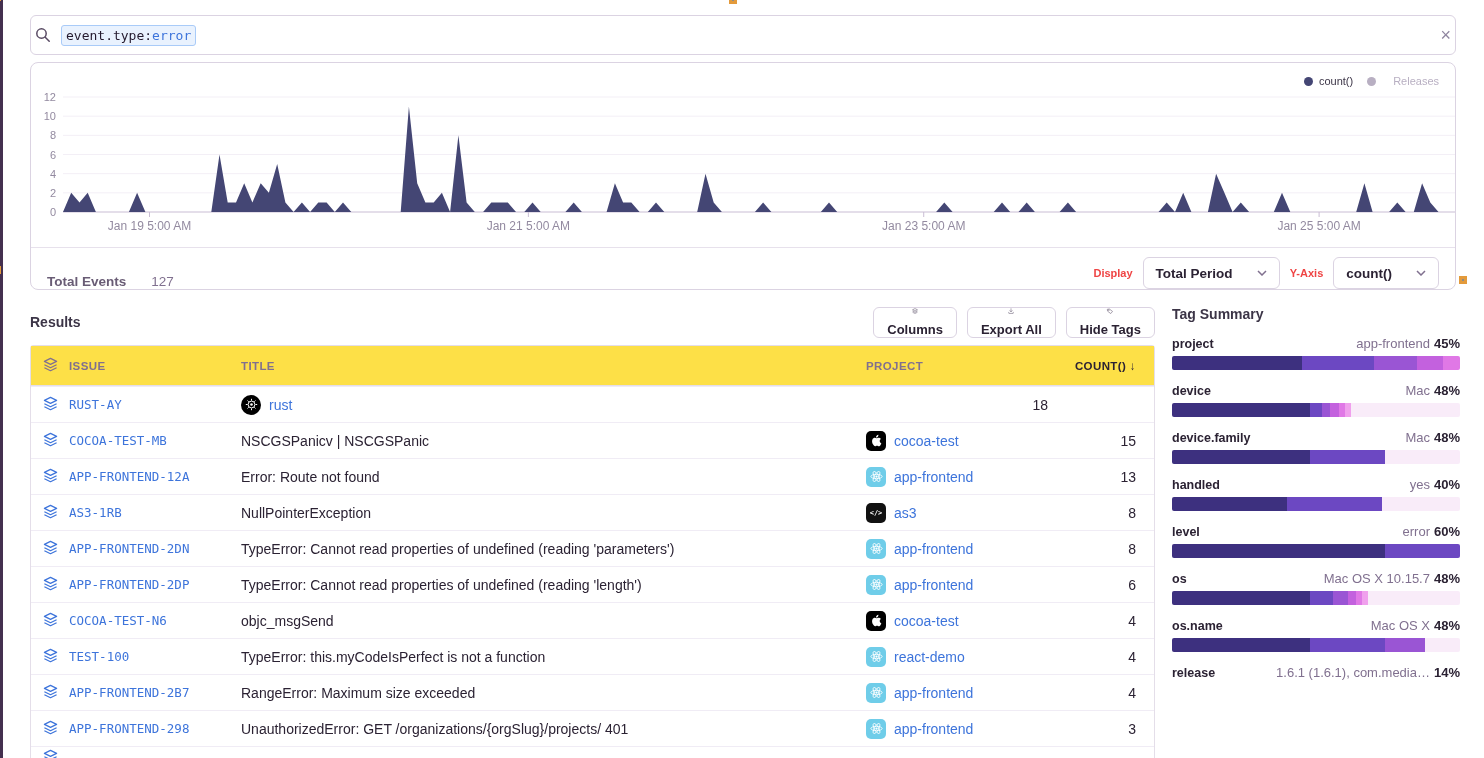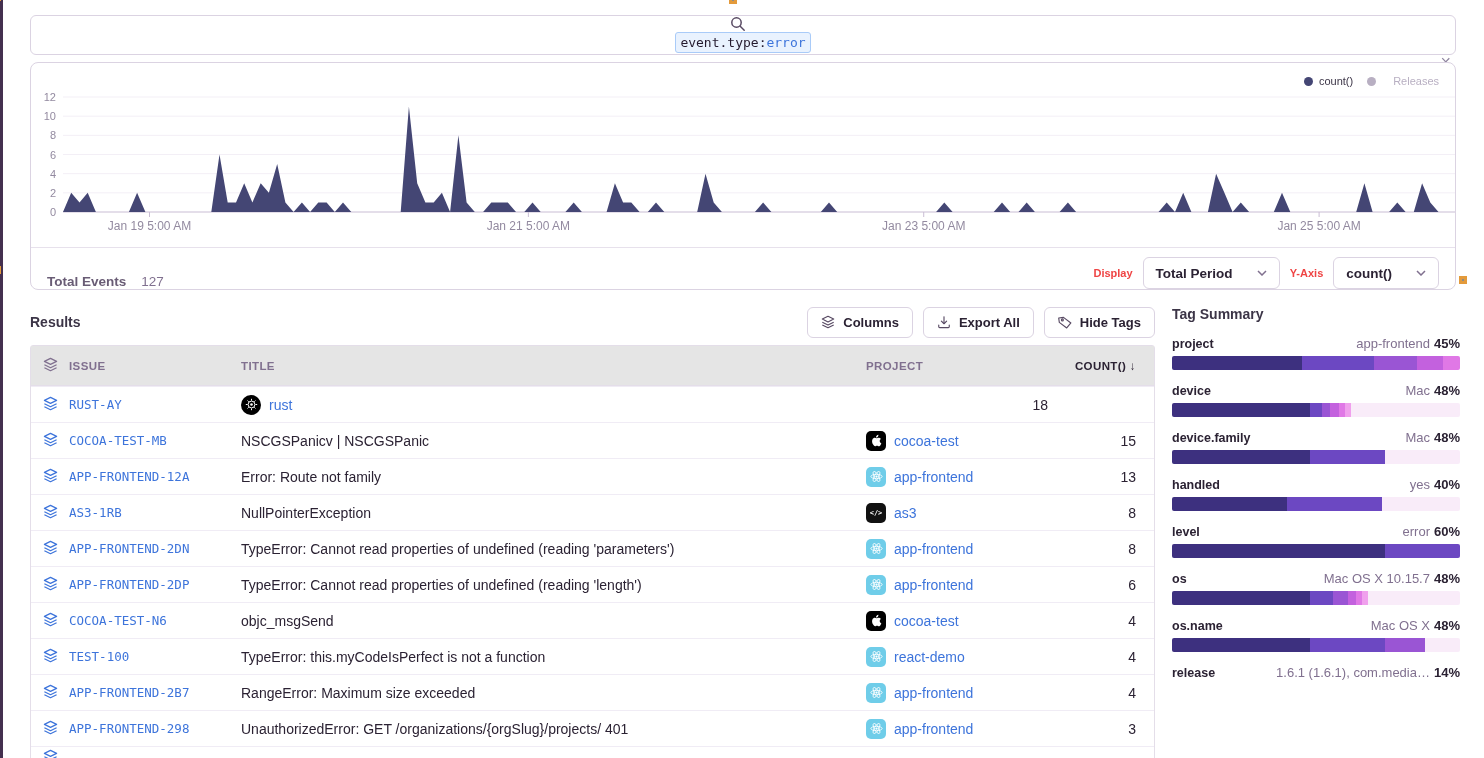--- a/index.html
+++ b/index.html
@@ -5,55 +5,55 @@
   * { margin:0; padding:0; box-sizing:border-box; }
   html,body { width:1484px; height:758px; overflow:hidden; background:#fff;
     font-family:"Liberation Sans", sans-serif; color:#2B2233; position:relative; }
 
   
   .left-edge-line { position:absolute; left:0; top:0; width:3px; height:758px; background:#44304F; z-index:50; }
   .handle { position:absolute; width:8px; height:8px; background:#8a8a8a; border:3px solid #E39A3B; z-index:60; }
 
   
   .search-panel { position:absolute; left:30px; top:15px; width:1426px; height:40px;
-    border:1px solid #DBD3E2; border-radius:6px; display:flex; align-items:center; padding:0 4px; background:#fff;flex-direction:column; }
+    border:1px solid #DBD3E2; border-radius:6px; display:flex; align-items:center; padding:0 4px; background:#fff; }
   .search-icon { display:flex; margin-right:10px; }
   .search-token { font-family:"DejaVu Sans Mono", monospace; font-size:13px;
     background:#E9F2FE; border:1px solid #A9CBF8; border-radius:3px; padding:1px 4px; line-height:17px; }
   .tok-key { color:#241A2E; }
   .tok-val { color:#3D74DB; }
   .search-clear { margin-left:auto; color:#9086A0; font-size:18px; line-height:1; cursor:pointer; }
 
   
   .chart-panel { position:absolute; left:30px; top:62px; width:1426px; height:228px;
     border:1px solid #DBD3E2; border-radius:8px; background:#fff; }
   .chart-legend { position:absolute; top:12px; right:16px; display:flex; gap:14px; align-items:center; font-size:11px; }
   .legend-item { display:flex; align-items:center; gap:6px; }
   .legend-dot { width:9px; height:9px; border-radius:50%; }
   .chart-svg { position:absolute; left:0; top:0; }
   .chart-footer { position:absolute; left:0; right:0; bottom:0; height:42px; border-top:1px solid #E7E1EC;
     display:flex; align-items:flex-end; padding:0 16px; }
   .total-label { font-size:13.5px; font-weight:700; color:#695C75; }
-  .total-value { font-size:13.5px; color:#80708F; margin-left:15px; }
+  .total-value { font-size:13.5px; color:#80708F; margin-left:25px; }
   .footer-right { margin-left:auto; display:flex; align-items:center; gap:10px; }
   .ctl-label { font-size:11px; font-weight:700; color:#ef4444; }
   .ctl-btn { display:flex; align-items:center; gap:24px; height:32px; padding:0 12px; background:#fff;
     border:1px solid #DBD3E2; border-radius:6px; font-size:13.5px; font-weight:700; color:#2B2233; cursor:pointer; }
 
   
   .results-left { position:absolute; left:30px; top:306px; width:1125px; }
   .results-head { display:flex; align-items:center; height:32px; }
   .results-title { font-size:14px; font-weight:700; color:#3C3547; }
   .btn-group { margin-left:auto; display:flex; gap:10px; }
   .tbl-btn { display:flex; align-items:center; gap:8px; height:31px; padding:0 13px; background:#fff;
-    border:1px solid #DBD3E2; border-radius:6px; font-size:13px; font-weight:700; color:#2B2233; cursor:pointer; }
+    border:1px solid #DBD3E2; border-radius:6px; font-size:13px; font-weight:700; color:#2B2233; cursor:pointer;flex-direction:column; }
   .results-table { margin-top:7px; border:1px solid #E4DEE9; border-radius:3px; background:#fff; }
   .t-row { display:grid; grid-template-columns:38px 172px 1fr 200px 88px; align-items:center; height:36px;
     border-top:1px solid #F0ECF5; font-size:14px; }
-  .t-header { height:40px; background:#e5e5e5; border-top:none; border-bottom:1px solid #E4DEE9;
+  .t-header { height:40px; background:#fde047; border-top:none; border-bottom:1px solid #E4DEE9;
     font-size:11.5px; font-weight:700; letter-spacing:.4px; color:#80708F; }
   .c-icon { display:flex; justify-content:center; }
   .c-issue { font-family:"DejaVu Sans Mono", monospace; font-size:12.5px; color:#3D74DB; cursor:pointer; }
   .c-title { color:#2B2233; white-space:nowrap; overflow:hidden; }
   .c-project { display:flex; align-items:center; gap:8px; color:#3D74DB; cursor:pointer; }
   .c-count { text-align:right; padding-right:18px; color:#2B2233; }
   .proj-badge { width:20px; height:20px; border-radius:5px; display:flex; align-items:center; justify-content:center; flex:0 0 20px; }
 
   
   .tag-summary { position:absolute; left:1172px; top:306px; width:288px; }
@@ -254,21 +254,21 @@
         <div class="c-icon">
           <span><svg width="15" height="15" viewBox="0 0 16 16">
               <g fill="none" stroke="#3D74DB" stroke-width="1.3" stroke-linejoin="round">
                 <path d="M8 1.5 L14.5 4.7 8 7.9 1.5 4.7 Z"></path>
                 <path d="M1.5 8.2 L8 11.4 14.5 8.2"></path>
                 <path d="M1.5 11.4 L8 14.6 14.5 11.4"></path>
               </g>
             </svg></span>
         </div>
         <div class="c-issue">APP-FRONTEND-12A</div>
-        <div class="c-title">Error: Route not family</div>
+        <div class="c-title">Error: Route not found</div>
         <div class="c-project">
           <span class="proj-badge" style="background: rgb(111, 205, 233);">
             <svg width="15" height="15" viewBox="0 0 16 16">
               <g stroke="#fff" stroke-width="0.9" fill="none">
                 <ellipse cx="8" cy="8" rx="6" ry="2.3"></ellipse>
                 <ellipse cx="8" cy="8" rx="6" ry="2.3" transform="rotate(60 8 8)"></ellipse>
                 <ellipse cx="8" cy="8" rx="6" ry="2.3" transform="rotate(120 8 8)"></ellipse>
               </g>
               <circle cx="8" cy="8" r="1.2" fill="#fff"></circle>
             </svg>

